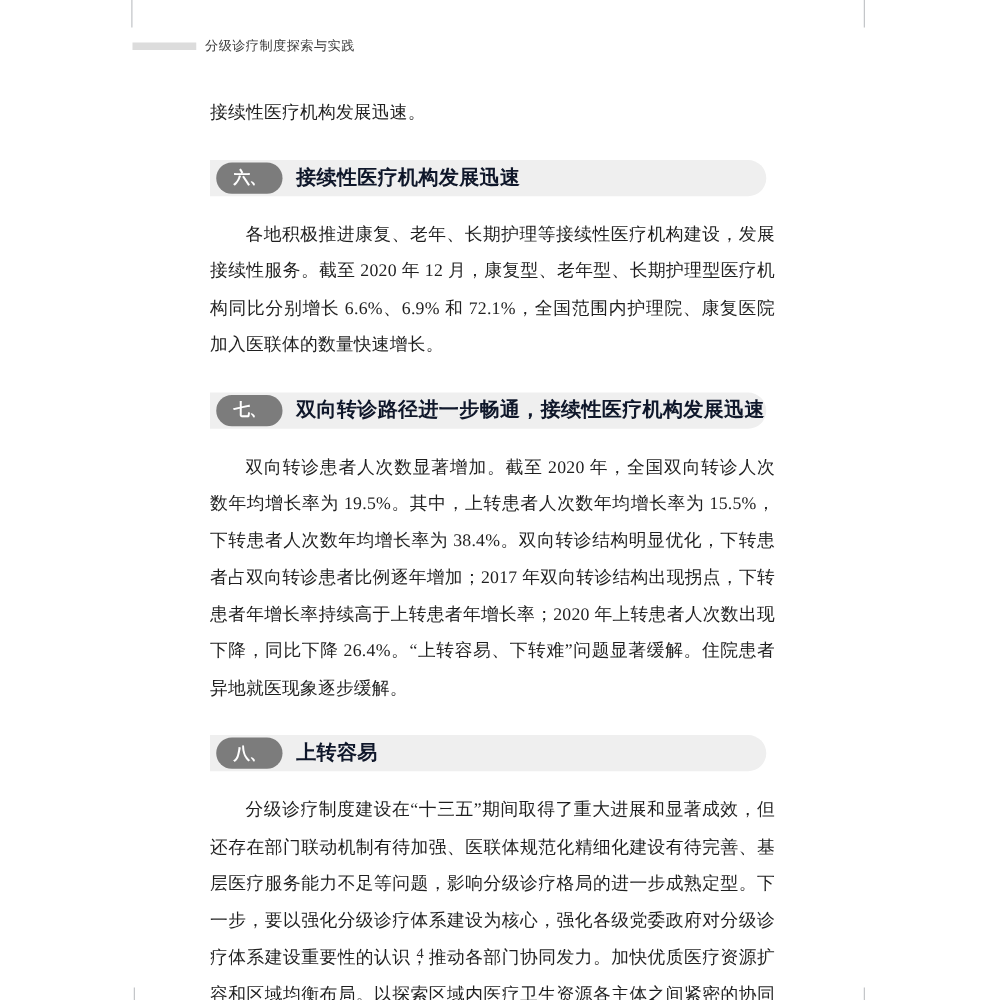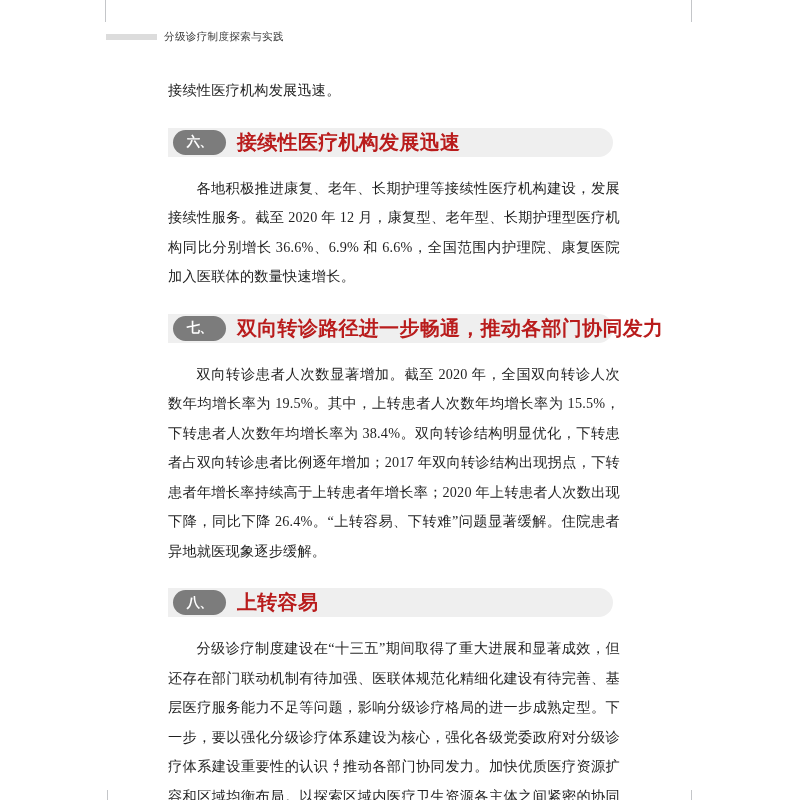--- a/index.html
+++ b/index.html
@@ -93,23 +93,23 @@
     color: #ffffff;
     font-size: 13.3px;
     font-weight: bold;
     display: flex;
     align-items: center;
     justify-content: center;
     letter-spacing: -.5px;
   }
   .section .stitle {
     margin-left: 11px;
-    font-size: 20px;
+    font-size: 16px;
     font-weight: bold;
-    color: #b91c1c;
+    color: #0f172a;
     white-space: nowrap;
     letter-spacing: .3px;
   }
 
   .gap-before { height: 22px; }
   .gap-after  { height: 17px; }
 
   
   .folio {
     position: absolute;
@@ -139,26 +139,26 @@
   <div class="column">
 
     <p class="body">接续性医疗机构发展迅速。</p>
 
     <div class="gap-before"></div>
     <div class="section">
       <div class="pill">六、</div>
       <div class="stitle">接续性医疗机构发展迅速</div>
     </div>
     <div class="gap-after"></div>
-    <p class="body indent">各地积极推进康复、老年、长期护理等接续性医疗机构建设，发展接续性服务。截至 2020 年 12 月，康复型、老年型、长期护理型医疗机构同比分别增长 36.6%、6.9% 和 6.6%，全国范围内护理院、康复医院加入医联体的数量快速增长。</p>
+    <p class="body indent">各地积极推进康复、老年、长期护理等接续性医疗机构建设，发展接续性服务。截至 2020 年 12 月，康复型、老年型、长期护理型医疗机构同比分别增长 6.6%、6.9% 和 72.1%，全国范围内护理院、康复医院加入医联体的数量快速增长。</p>
 
     <div class="gap-before"></div>
     <div class="section">
       <div class="pill">七、</div>
-      <div class="stitle">双向转诊路径进一步畅通，推动各部门协同发力</div>
+      <div class="stitle">双向转诊路径进一步畅通，接续性医疗机构发展迅速</div>
     </div>
     <div class="gap-after"></div>
     <p class="body indent">双向转诊患者人次数显著增加。截至 2020 年，全国双向转诊人次数年均增长率为 19.5%。其中，上转患者人次数年均增长率为 15.5%，下转患者人次数年均增长率为 38.4%。双向转诊结构明显优化，下转患者占双向转诊患者比例逐年增加；2017 年双向转诊结构出现拐点，下转患者年增长率持续高于上转患者年增长率；2020 年上转患者人次数出现下降，同比下降 26.4%。“上转容易、下转难”问题显著缓解。住院患者异地就医现象逐步缓解。</p>
 
     <div class="gap-before"></div>
     <div class="section">
       <div class="pill">八、</div>
       <div class="stitle">上转容易</div>
     </div>
     <div class="gap-after"></div>

